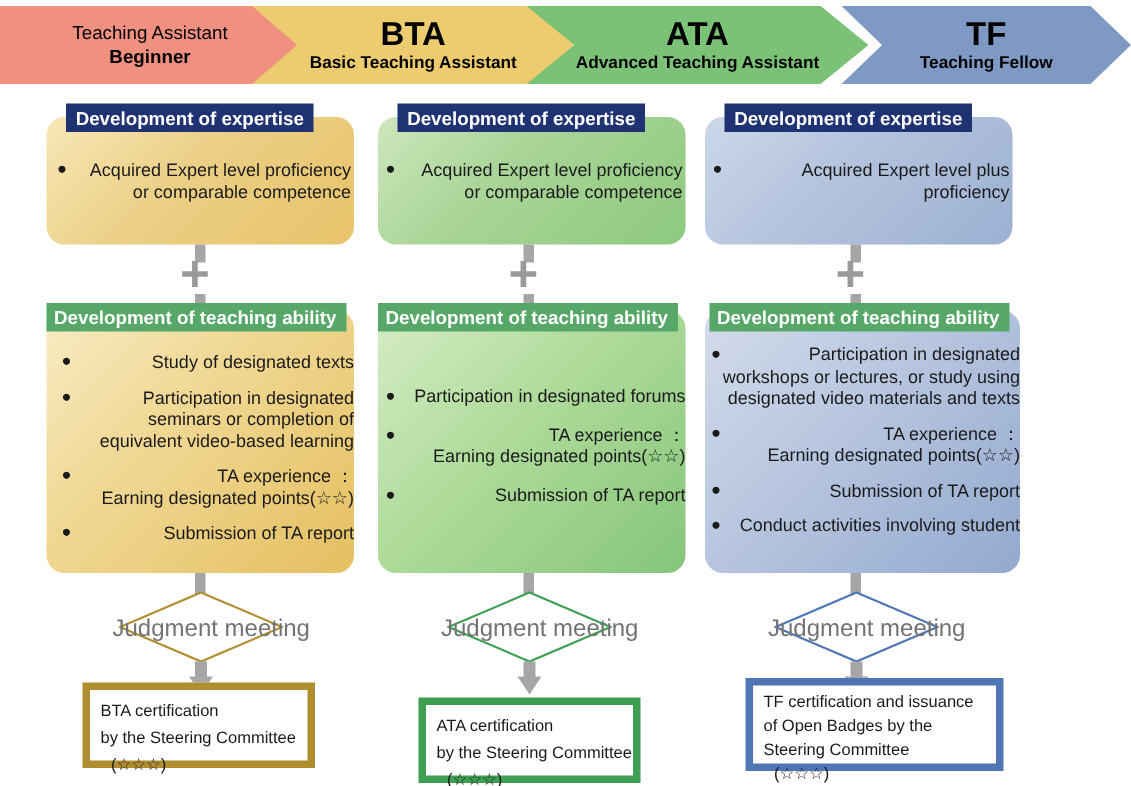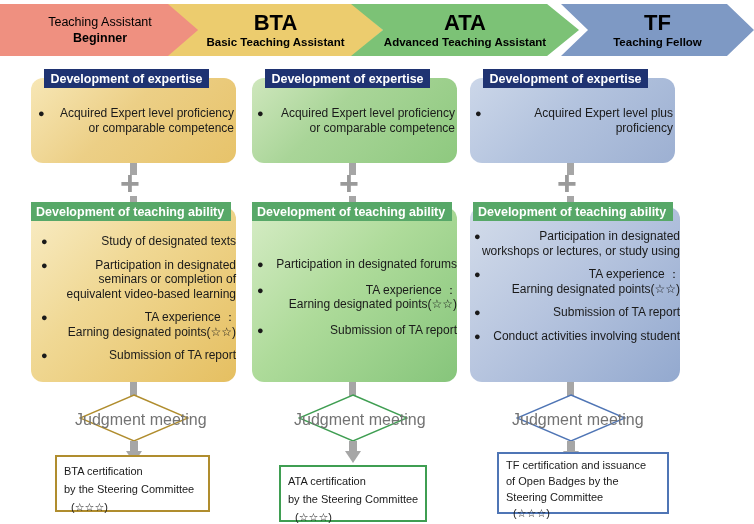--- a/index.html
+++ b/index.html
@@ -77,21 +77,21 @@
   
   .diamond{position:absolute;}
   .diamond svg{display:block;}
   .dlabel{
     position:absolute;font-size:16px;color:#737373;white-space:nowrap;
   }
 
   
   .certbox{
     position:absolute;background:#ffffff;box-sizing:border-box;
-    border:2px solid #4d7c0f;
+    border:5px solid #4d7c0f;
     font-size:11px;color:#1a1a1a;line-height:18px;
     padding:5px 7px 4px 7px;
   }
   .certbox .ln{display:block;white-space:nowrap;}
   .certbox .stars{padding-left:7px;}
 </style>
 </head>
 <body>
 
 <div id="stage">
@@ -288,20 +288,21 @@
               background:linear-gradient(135deg,#d3dcea 0%,#b7c5df 45%,#93a9cf 100%);">
     <div class="band ability" style="left:3px;top:-5px;width:200px;">
       <span>Development of teaching ability</span>
     </div>
     <div class="card-body" style="position:absolute;left:4px;top:22px;width:206px;">
       <div class="bi" style="margin-bottom:9px;">
         <span class="dot">●</span>
         <span class="bt">
           <span class="bullet-line">Participation in designated</span>
           <span class="bullet-line">workshops or lectures, or study using</span>
+          <span class="bullet-line">designated video materials and texts</span>
         </span>
       </div>
       <div class="bi" style="margin-bottom:9px;">
         <span class="dot">●</span>
         <span class="bt">
           <span class="bullet-line">TA experience ：</span>
           <span class="bullet-line">Earning designated points(☆☆)</span>
         </span>
       </div>
       <div class="bi" style="margin-bottom:9px;">

